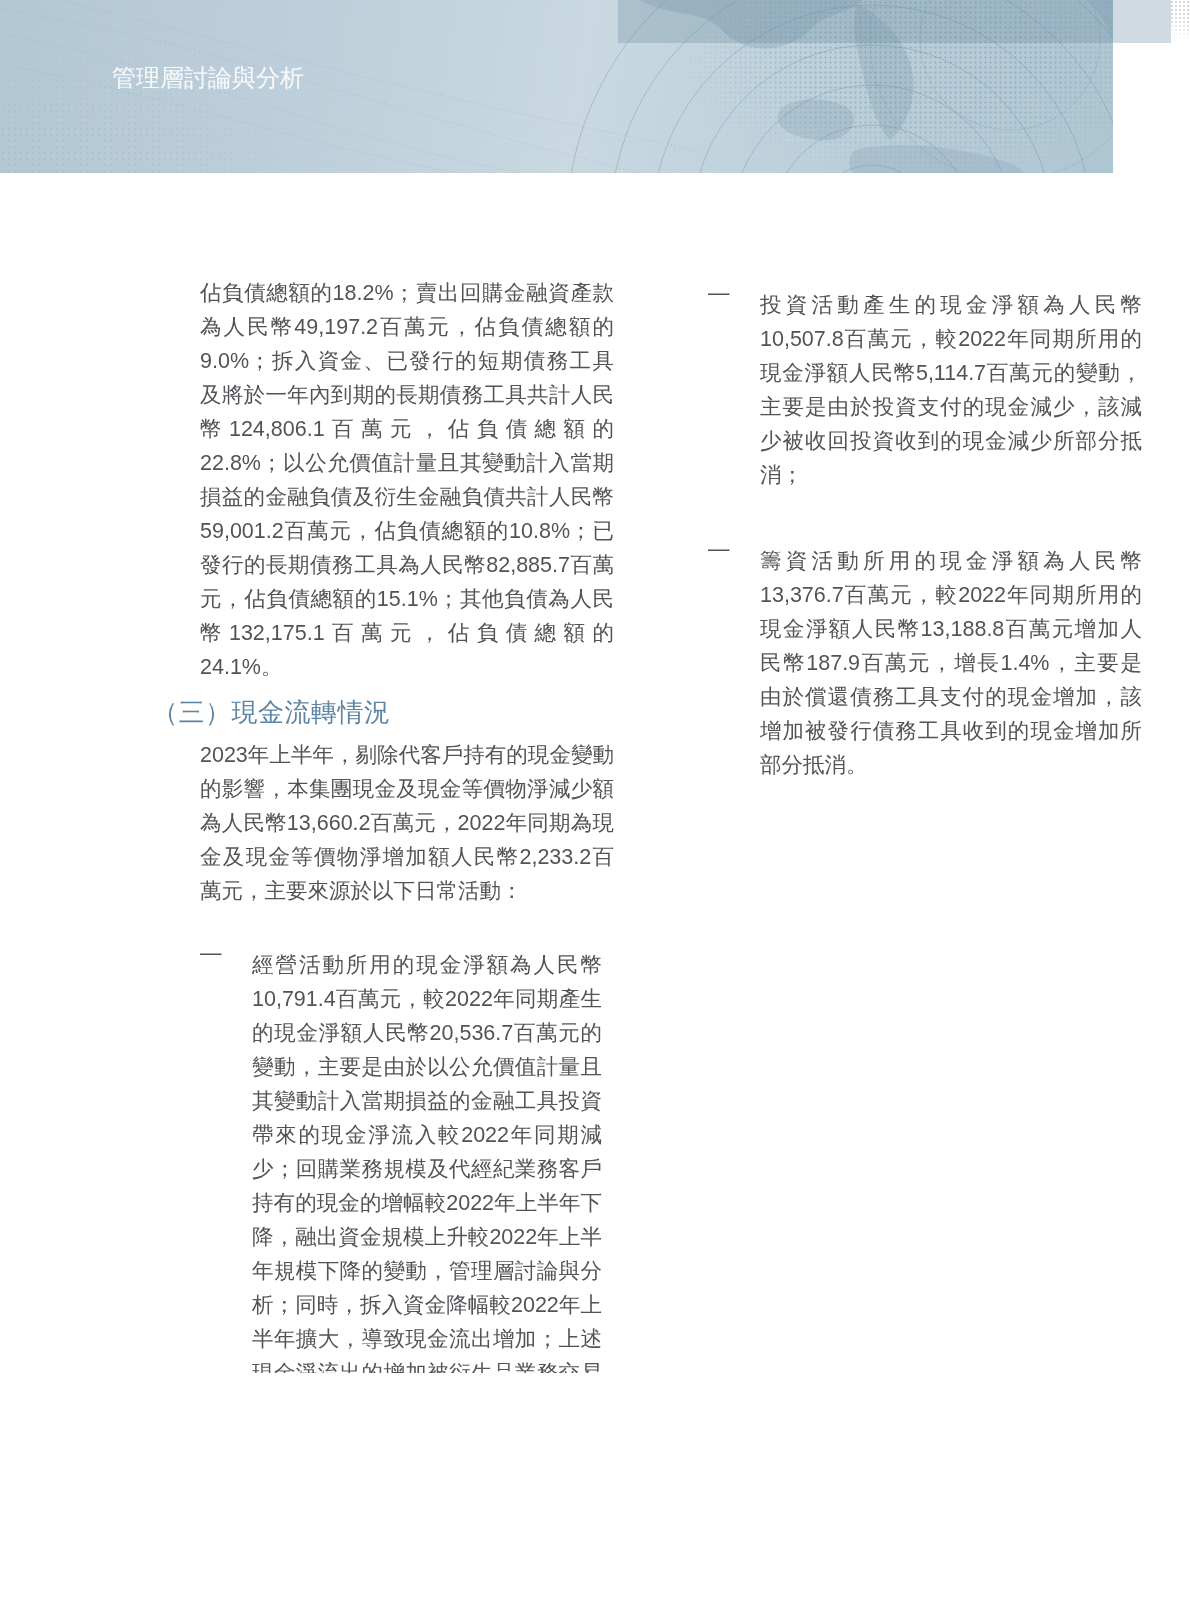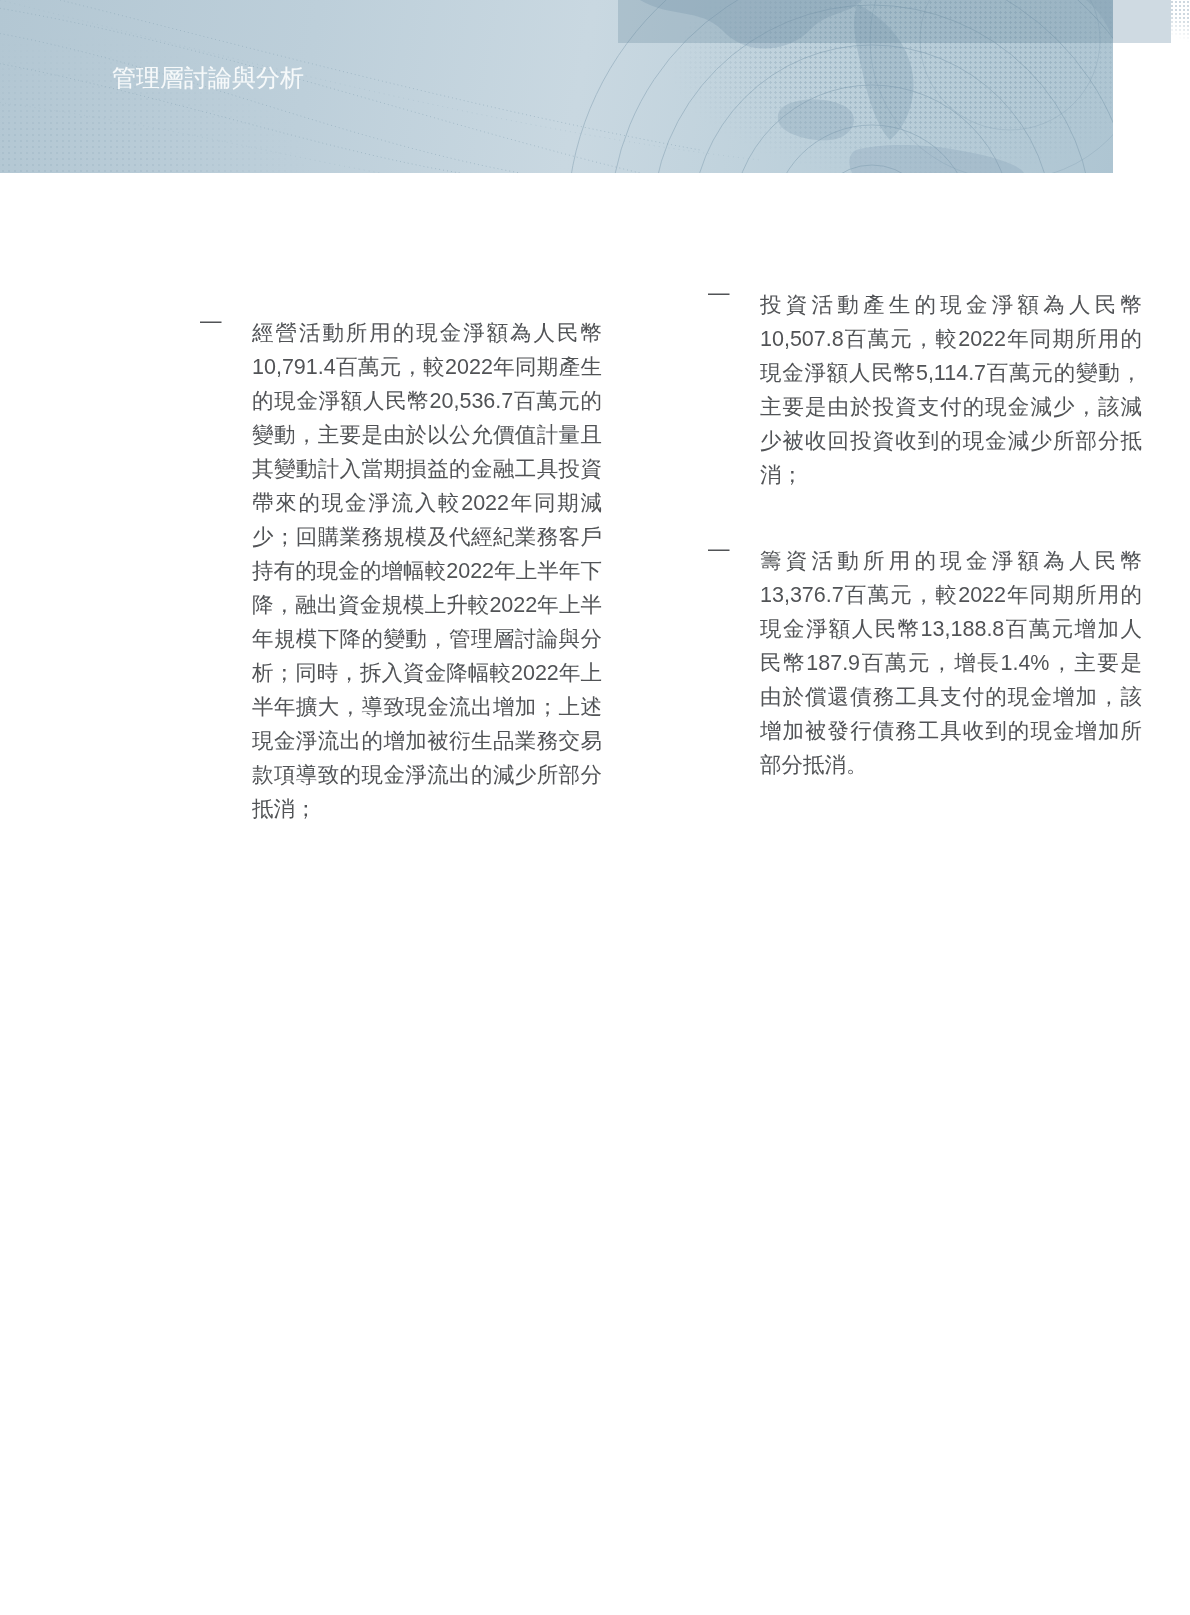--- a/index.html
+++ b/index.html
@@ -126,22 +126,25 @@
     <div class="dot-texture"></div>
     <div class="top-band"></div>
     <h1 class="page-title">管理層討論與分析</h1>
   </header>
   <div class="side-box"></div>
   <div class="corner-speckle"></div>
 
   <main>
 
     <section class="col col-left">
+      <p class="body-text">佔負債總額的18.2%；賣出回購金融資產款為人民幣49,197.2百萬元，佔負債總額的9.0%；拆入資金、已發行的短期債務工具及將於一年內到期的長期債務工具共計人民幣124,806.1百萬元，佔負債總額的22.8%；以公允價值計量且其變動計入當期損益的金融負債及衍生金融負債共計人民幣59,001.2百萬元，佔負債總額的10.8%；已發行的長期債務工具為人民幣82,885.7百萬元，佔負債總額的15.1%；其他負債為人民幣132,175.1百萬元，佔負債總額的24.1%。</p>
 
+      <h2 class="section-heading">（三）現金流轉情況</h2>
 
+      <p class="body-text">2023年上半年，剔除代客戶持有的現金變動的影響，本集團現金及現金等價物淨減少額為人民幣13,660.2百萬元，2022年同期為現金及現金等價物淨增加額人民幣2,233.2百萬元，主要來源於以下日常活動：</p>
 
       <div class="bullet">
         <span class="bullet-marker">—</span>
         <p class="bullet-text">經營活動所用的現金淨額為人民幣10,791.4百萬元，較2022年同期產生的現金淨額人民幣20,536.7百萬元的變動，主要是由於以公允價值計量且其變動計入當期損益的金融工具投資帶來的現金淨流入較2022年同期減少；回購業務規模及代經紀業務客戶持有的現金的增幅較2022年上半年下降，融出資金規模上升較2022年上半年規模下降的變動，管理層討論與分析；同時，拆入資金降幅較2022年上半年擴大，導致現金流出增加；上述現金淨流出的增加被衍生品業務交易款項導致的現金淨流出的減少所部分抵消；</p>
       </div>
     </section>
 
     <section class="col col-right">
       <div class="bullet">
         <span class="bullet-marker">—</span>

